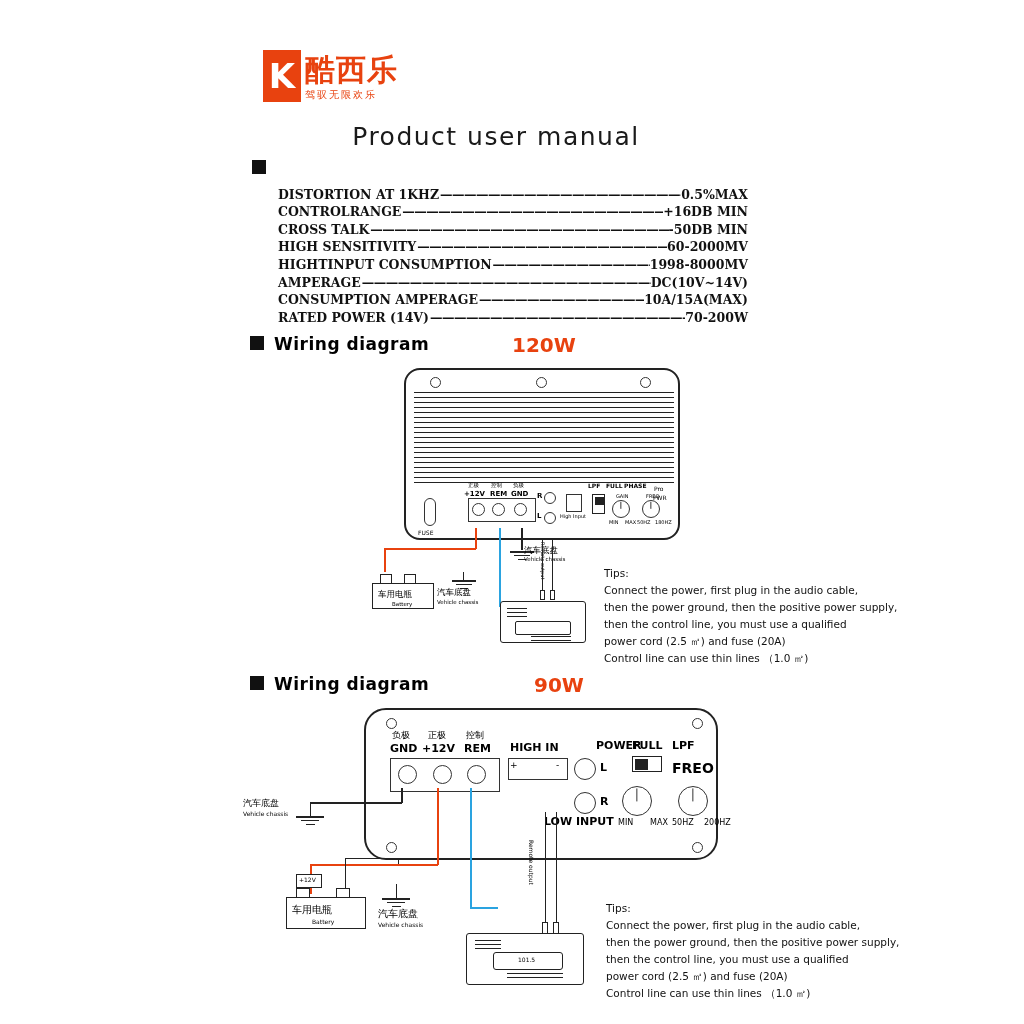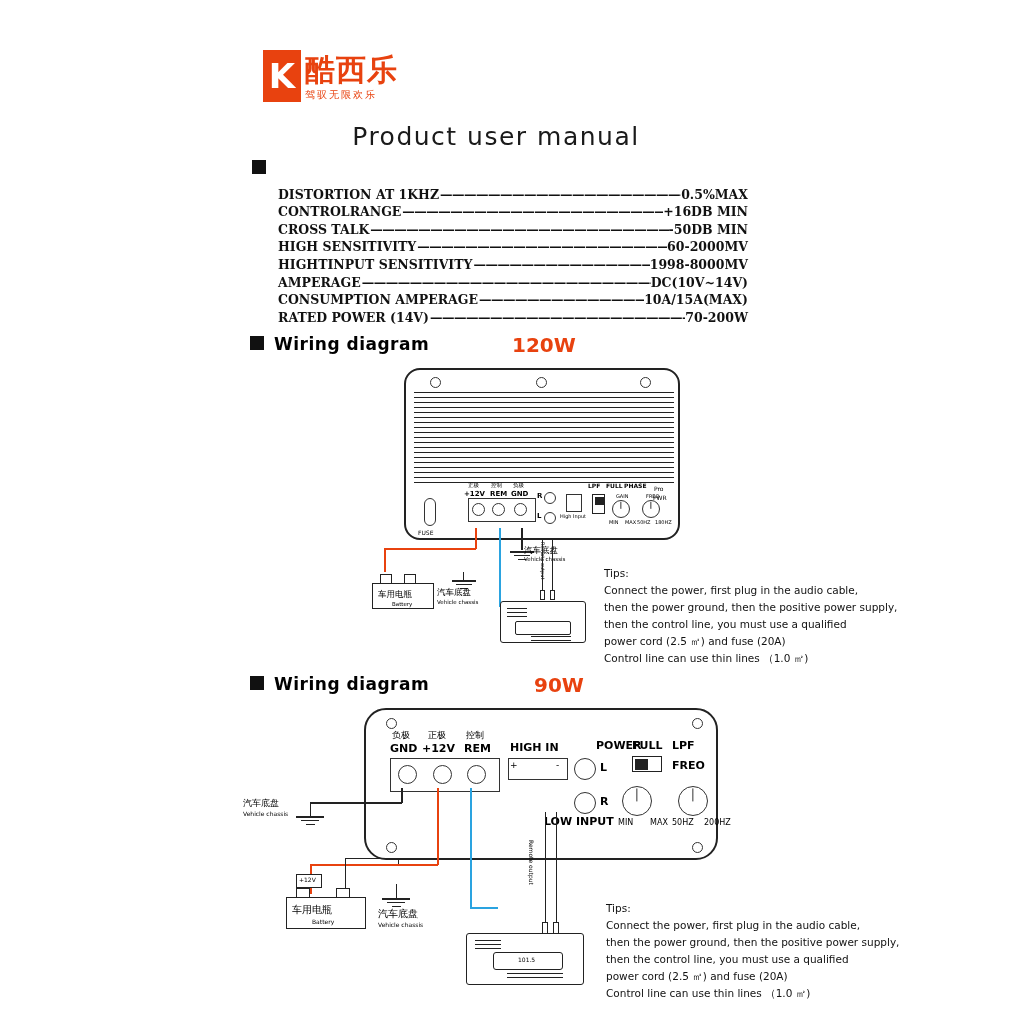--- a/index.html
+++ b/index.html
@@ -272,21 +272,21 @@
       <span class="spec-name">CROSS TALK</span>
       <span class="spec-dots">——————————————————————————————</span>
       <span class="spec-val">-50DB MIN</span>
     </div>
     <div class="spec-row">
       <span class="spec-name">HIGH SENSITIVITY</span>
       <span class="spec-dots">—————————————————————————</span>
       <span class="spec-val">60-2000MV</span>
     </div>
     <div class="spec-row">
-      <span class="spec-name">HIGHTINPUT SENSITIVITY</span>
+      <span class="spec-name">HIGHTINPUT CONSUMPTION</span>
       <span class="spec-dots">——————————————————</span>
       <span class="spec-val">1998-8000MV</span>
     </div>
     <div class="spec-row">
       <span class="spec-name">AMPERAGE</span>
       <span class="spec-dots">————————————————————————————————</span>
       <span class="spec-val">DC(10V~14V)</span>
     </div>
     <div class="spec-row">
       <span class="spec-name">CONSUMPTION AMPERAGE</span>
@@ -430,21 +430,21 @@
     <div class="t" style="left:234px; top:52px; font-size:11px; font-weight:bold;">L</div>
     <div class="t" style="left:234px; top:86px; font-size:11px; font-weight:bold;">R</div>
     <div class="t" style="left:178px; top:106px; font-size:11px; font-weight:bold;">LOW INPUT</div>
 
     <div class="t" style="left:230px; top:30px; font-size:11px; font-weight:bold;">POWER</div>
     <div class="sw" style="left:266px; top:46px; width:30px; height:16px;">
       <div class="nub" style="left:2px; top:2px; width:13px; height:11px;"></div>
     </div>
     <div class="t" style="left:266px; top:30px; font-size:11px; font-weight:bold;">FULL</div>
     <div class="t" style="left:306px; top:30px; font-size:11px; font-weight:bold;">LPF</div>
-    <div class="t" style="left:306px; top:50px; font-size:11px; font-weight:bold;">FREO</div>
+    <div class="t" style="left:306px; top:50px; font-size:14px; font-weight:bold;">FREO</div>
 
     <div class="knob" style="left:256px; top:76px; width:30px; height:30px;"></div>
     <div class="knob" style="left:312px; top:76px; width:30px; height:30px;"></div>
     <div class="t" style="left:252px; top:108px; font-size:8px;">MIN</div>
     <div class="t" style="left:284px; top:108px; font-size:8px;">MAX</div>
     <div class="t" style="left:306px; top:108px; font-size:8px;">50HZ</div>
     <div class="t" style="left:338px; top:108px; font-size:8px;">200HZ</div>
   </div>
 
   <div class="hrule" style="left:296px; top:816px; width:28px; height:1.5px;"></div>

